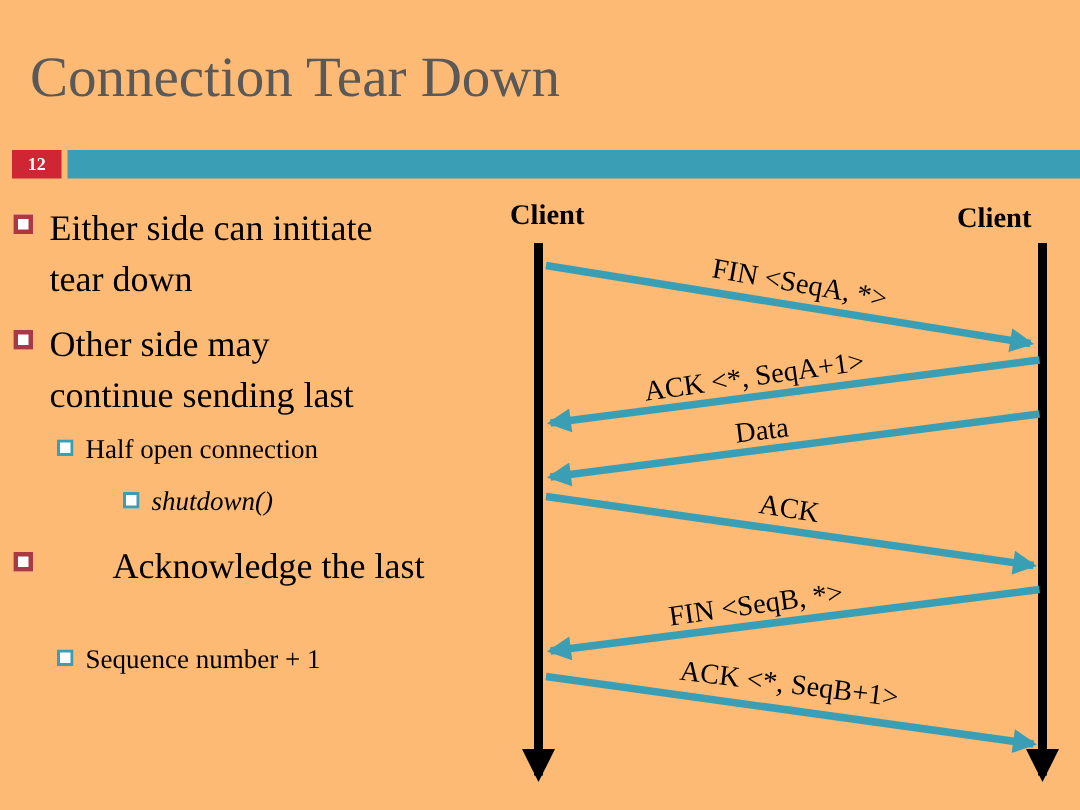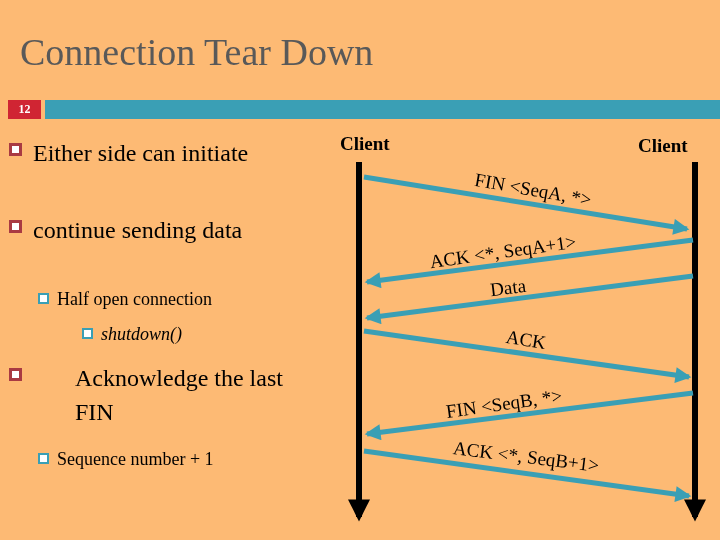--- a/index.html
+++ b/index.html
@@ -49,27 +49,29 @@
 
   <div class="title">Connection Tear Down</div>
 
   <div class="page-badge">12</div>
   <div class="header-bar"></div>
 
   <div class="bullet-row b-main" style="left:9px; top:136px; width:330px;">
     <div class="sq"></div>
     <div class="txt">
       <span>Either side can initiate</span>
+      <span>tear down</span>
     </div>
   </div>
 
   <div class="bullet-row b-main" style="left:9px; top:213px; width:330px;">
     <div class="sq"></div>
     <div class="txt">
-      <span>continue sending data</span>
+      <span>Other side may</span>
+      <span>continue sending last</span>
     </div>
   </div>
 
   <div class="bullet-row b-sub" style="left:38px; top:287px; width:300px;">
     <div class="sq"></div>
     <div class="txt">
       <span>Half open connection</span>
     </div>
   </div>
 
@@ -77,25 +79,24 @@
     <div class="sq"></div>
     <div class="txt">
       <span>shutdown()</span>
     </div>
   </div>
 
   <div class="bullet-row b-main" style="left:9px; top:361px; width:330px;gap:42px;">
     <div class="sq"></div>
     <div class="txt">
       <span>Acknowledge the last</span>
-      <span>FIN</span>
     </div>
   </div>
 
-  <div class="bullet-row b-sub" style="left:38px; top:447px; width:300px;text-align:center;">
+  <div class="bullet-row b-sub" style="left:38px; top:427px; width:300px;text-align:center;">
     <div class="sq"></div>
     <div class="txt">
       <span>Sequence number + 1</span>
     </div>
   </div>
 
   <div class="actor-label" style="left:340px; top:133px;">Client</div>
   <div class="actor-label" style="left:638px; top:135px;">Client</div>
 
   <svg class="diagram" width="720" height="540" viewBox="0 0 720 540">

